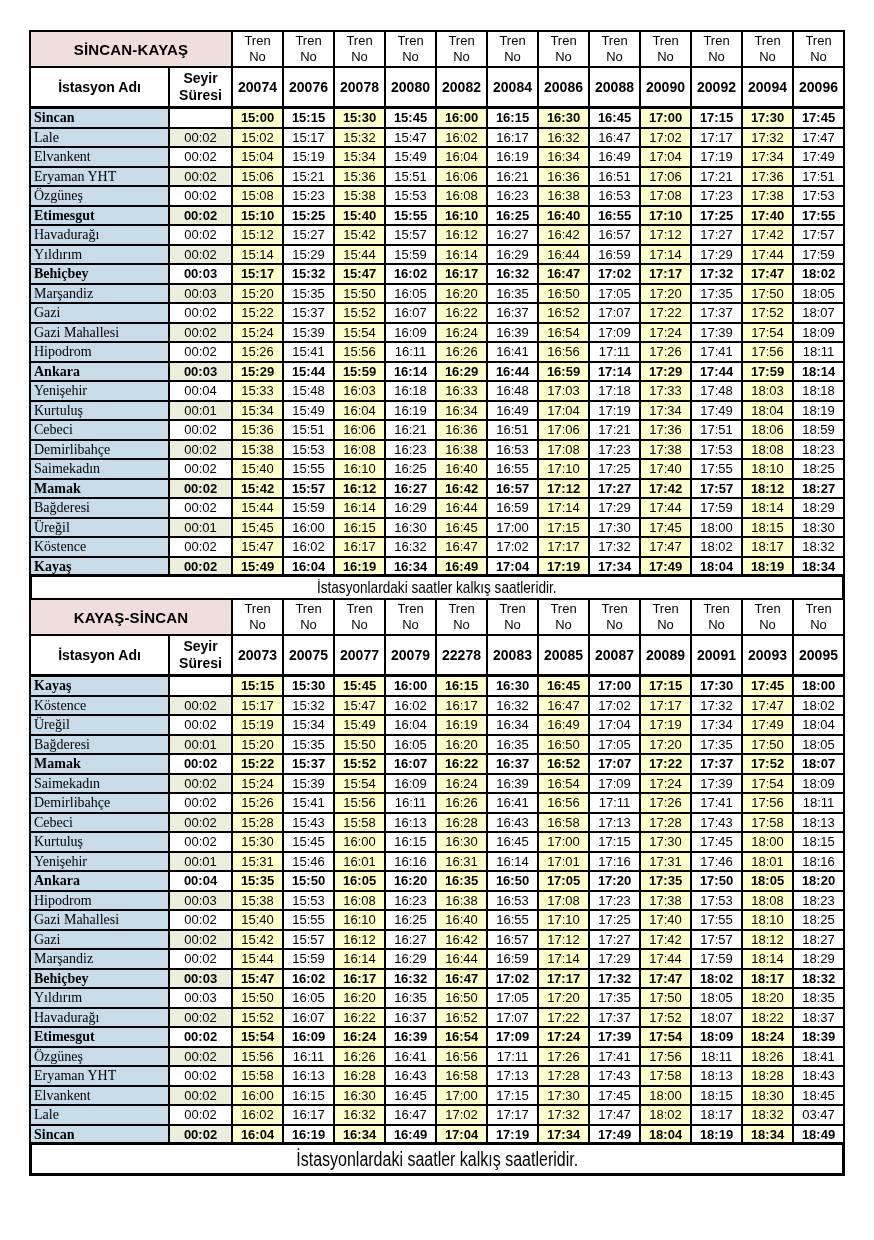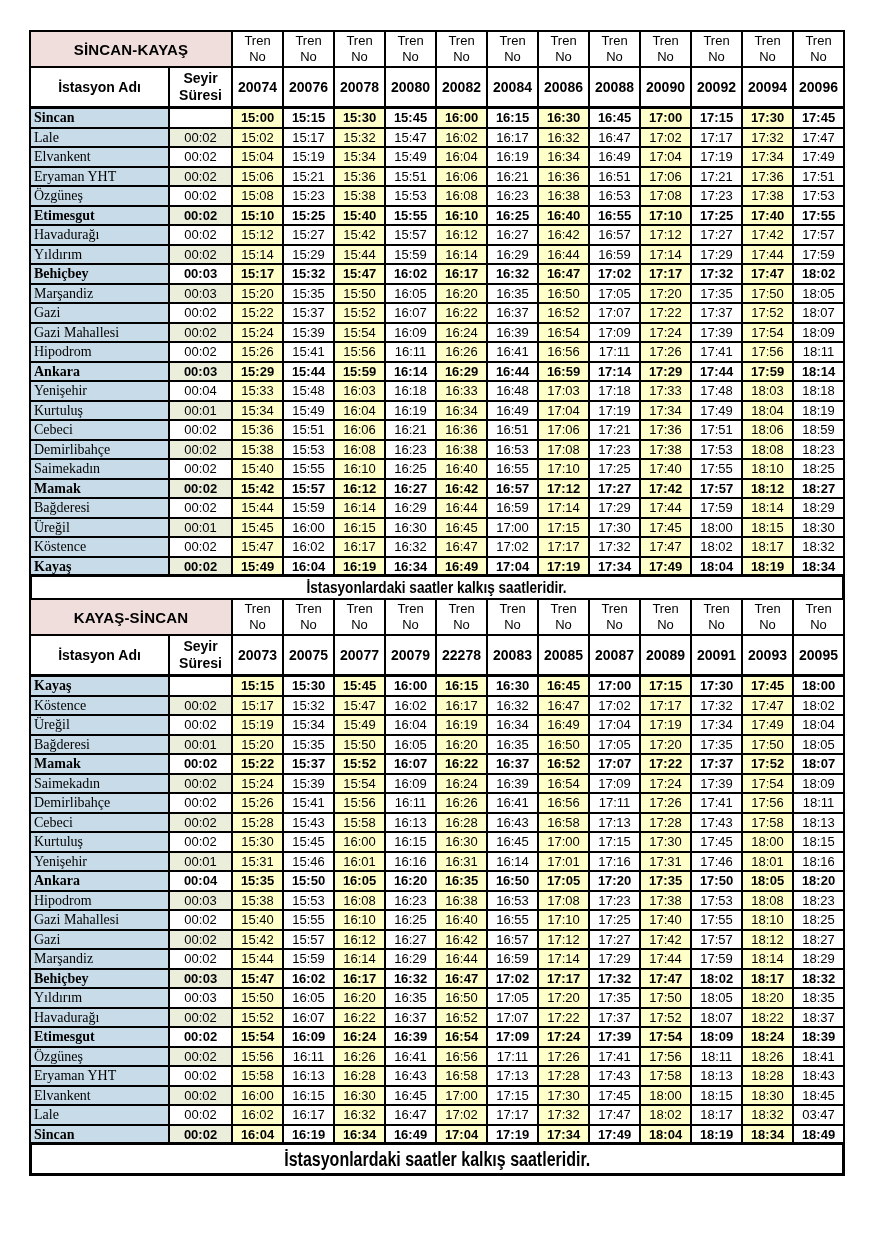--- a/index.html
+++ b/index.html
@@ -23,21 +23,21 @@
   .tt tbody td{height:17.5px;line-height:17px;font-size:13px;}
   .tt td.st{
     font-family:"Liberation Serif",serif;font-size:14px;text-align:left;
     padding-left:3px;background:#C7DBE8;margin-top:24px;
   }
   .tt td.dur{background:#fff;margin-left:38px;}
   .tt td.dy{background:#ECEEDC;}
   .boldrow td{font-weight:bold;}
 
   .note{
-    border:3px solid #000;margin-top:-3px;background:#fff;text-align:center;font-weight:bold;
+    border:3px solid #000;margin-top:-3px;background:#fff;text-align:center;font-weight:normal;
   }
   .note .cond{display:inline-block;transform:scaleX(.8);transform-origin:center;white-space:nowrap;}
   .note1{height:21px;line-height:21px;font-size:17px;}
   .note2{height:28px;line-height:28px;font-size:20px;}
   .thost2 table{margin-top:-3px;}
 </style>
 </head>
 <body>
 
 <div class="page">

